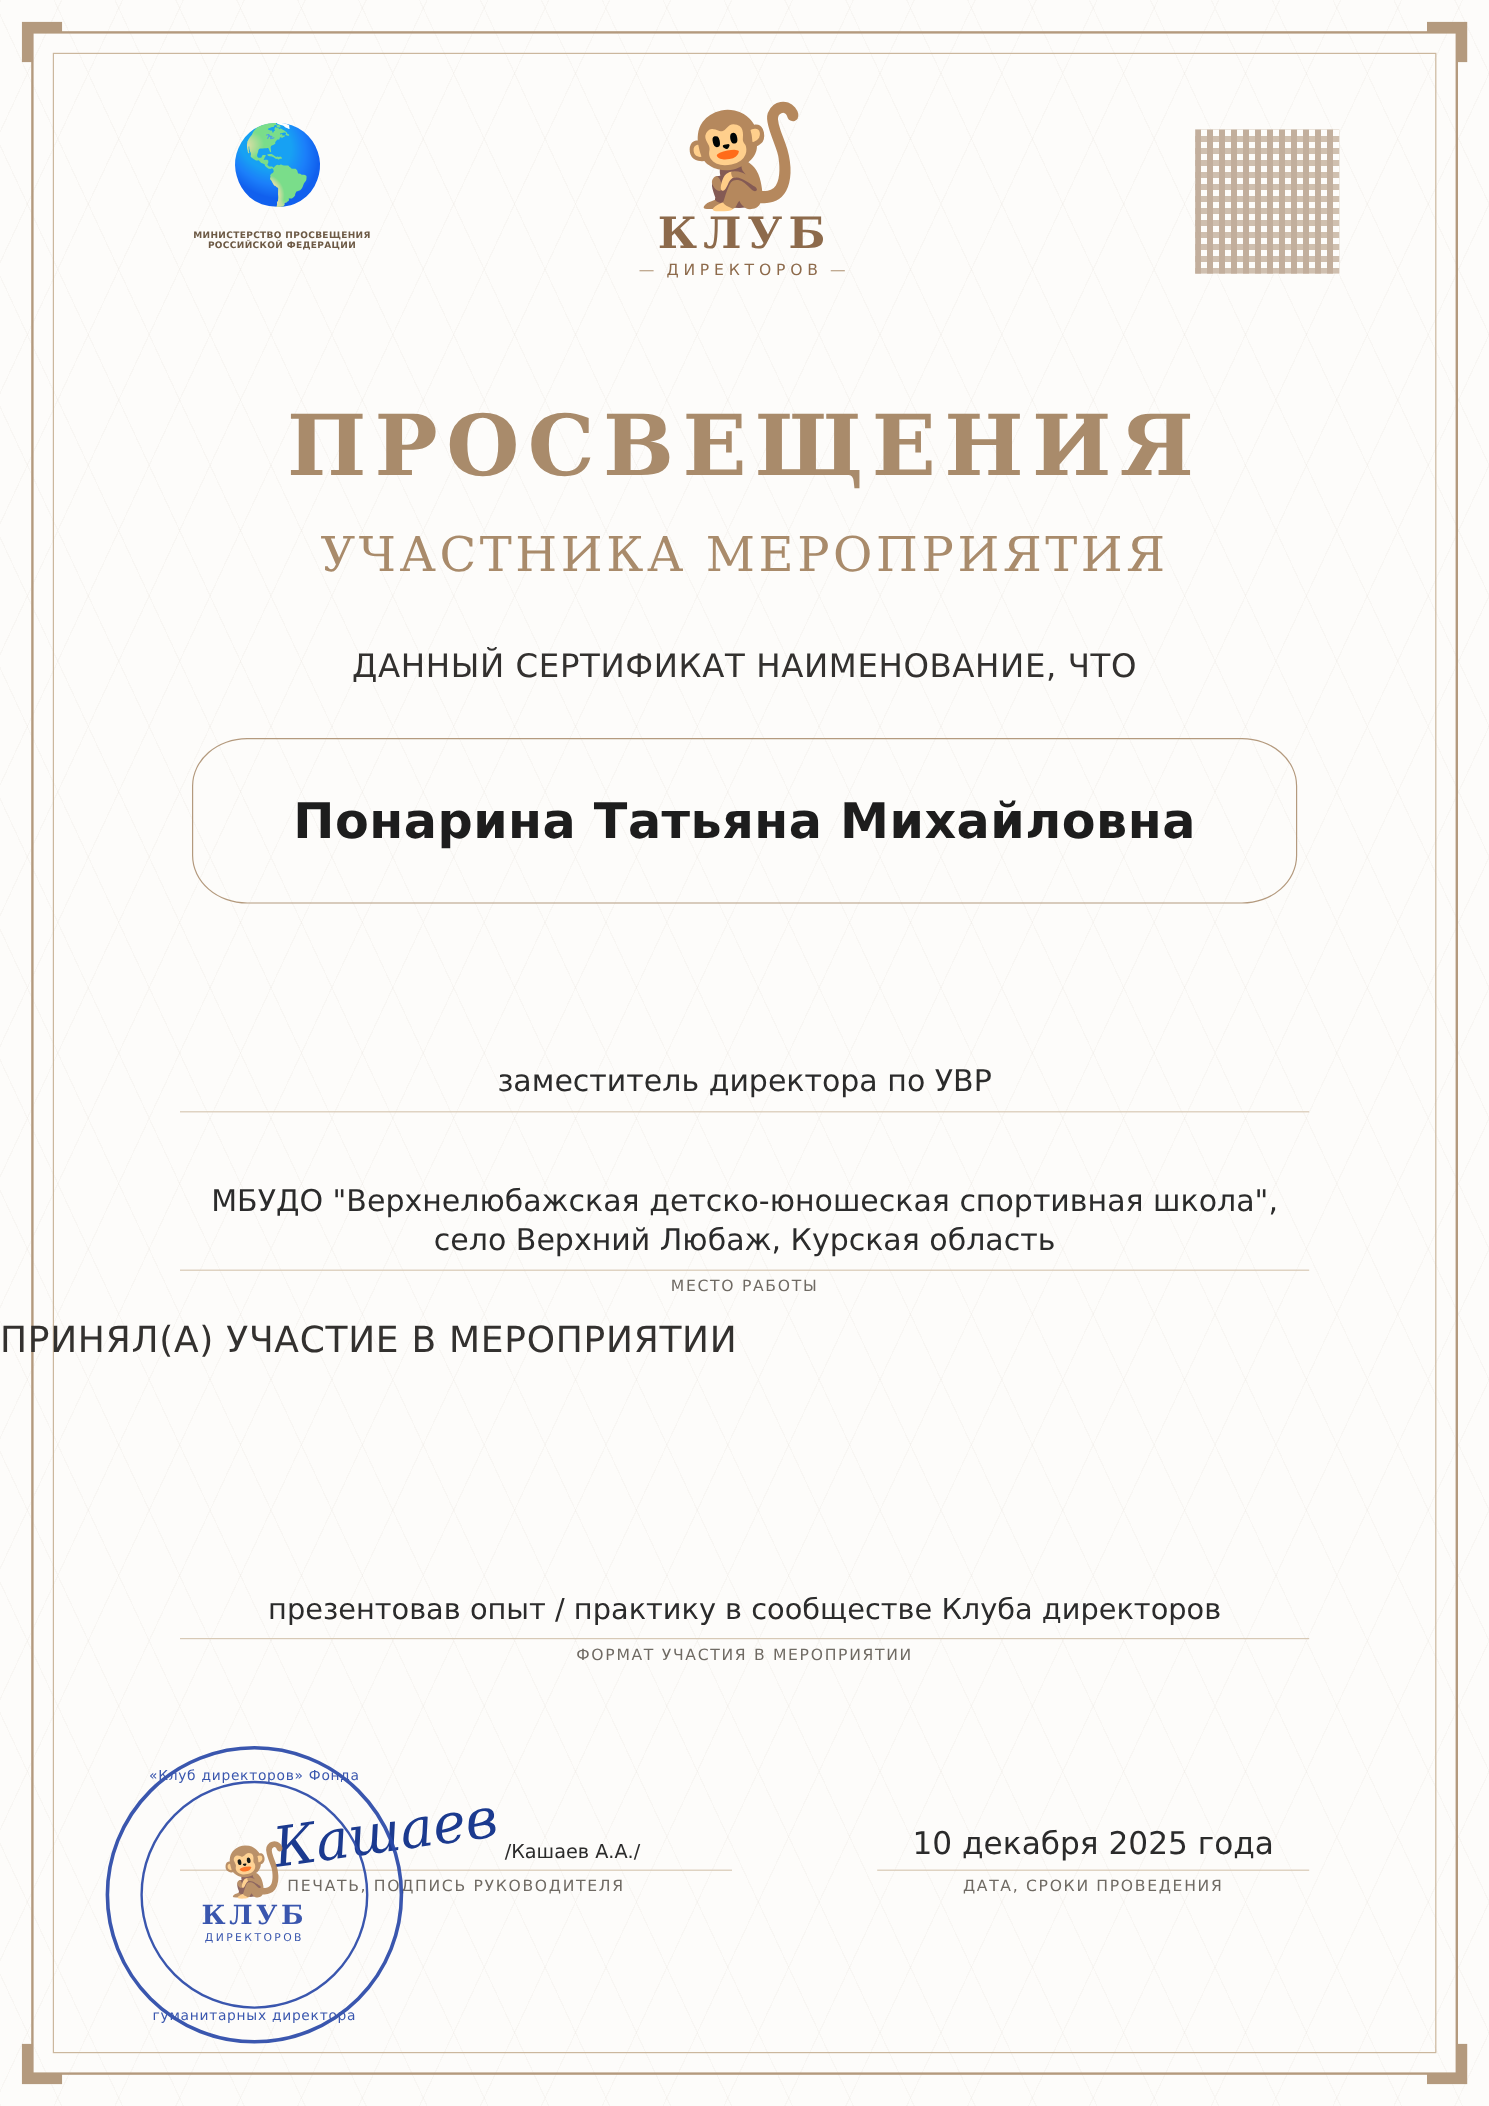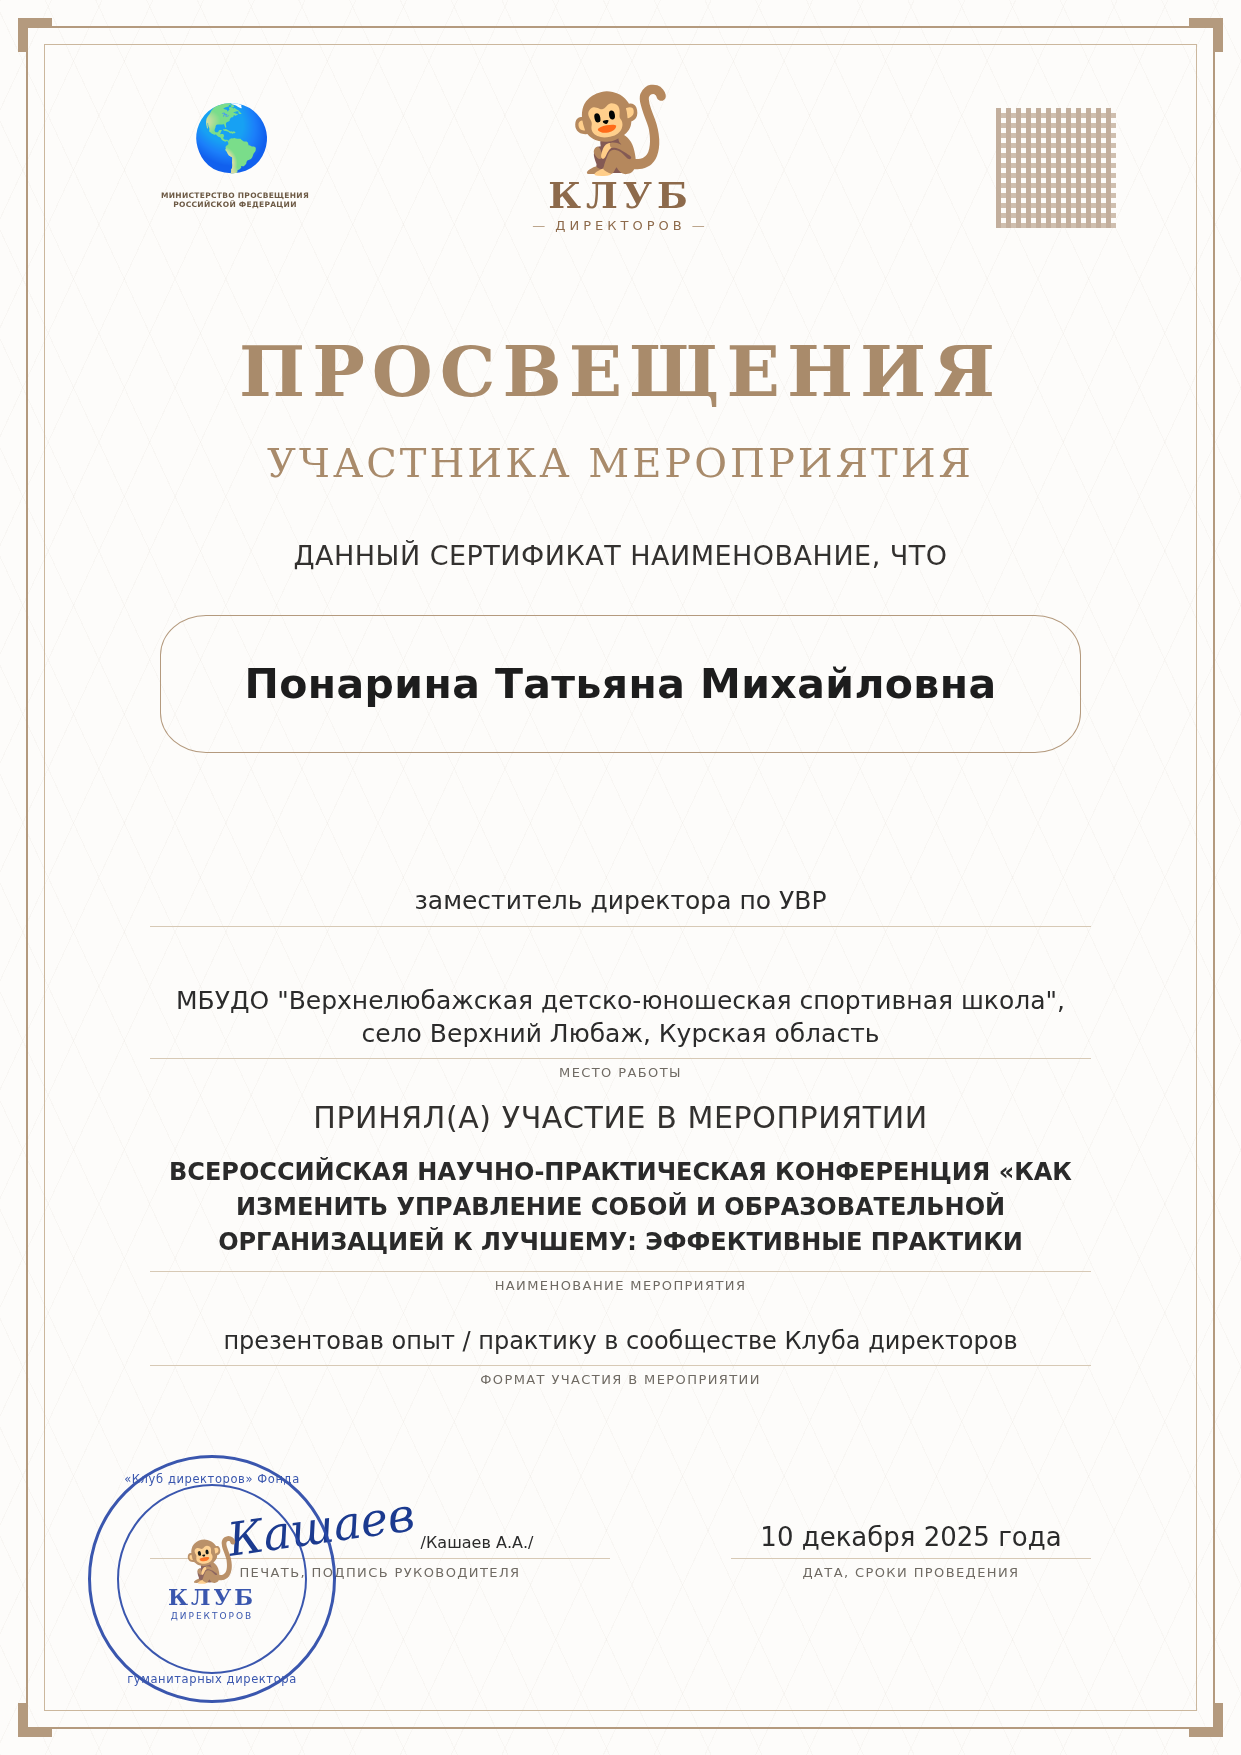--- a/index.html
+++ b/index.html
@@ -187,21 +187,20 @@
 
   #field-position { top: 885px; }
   #field-position .rule { width: 100%; }
 
   #field-workplace { top: 985px; }
   #field-workplace .rule { width: 100%; }
 
   .participated {
     position: absolute;
     left: 0; right: 0; top: 1100px;
-    text-align: center;
     font-size: 30px;
     color: #33312f;
     letter-spacing: .6px;
   }
 
   #field-event { top: 1155px; }
   #field-event .value {
     font-size: 24px;
     font-weight: bold;
     line-height: 1.45;
@@ -375,25 +374,20 @@
   </div>
 
   <div class="field" id="field-workplace">
     <div class="value">МБУДО "Верхнелюбажская детско-юношеская спортивная школа", село Верхний Любаж, Курская область</div>
     <div class="rule"></div>
     <div class="caption">МЕСТО РАБОТЫ</div>
   </div>
 
   <div class="participated">ПРИНЯЛ(А) УЧАСТИЕ В МЕРОПРИЯТИИ</div>
 
-  <div class="field" id="field-event">
-    <div class="value">ВСЕРОССИЙСКАЯ НАУЧНО-ПРАКТИЧЕСКАЯ КОНФЕРЕНЦИЯ «КАК ИЗМЕНИТЬ УПРАВЛЕНИЕ СОБОЙ И ОБРАЗОВАТЕЛЬНОЙ ОРГАНИЗАЦИЕЙ К ЛУЧШЕМУ: ЭФФЕКТИВНЫЕ ПРАКТИКИ</div>
-    <div class="rule"></div>
-    <div class="caption">НАИМЕНОВАНИЕ МЕРОПРИЯТИЯ</div>
-  </div>
 
   <div class="field" id="field-format">
     <div class="value">презентовав опыт / практику в сообществе Клуба директоров</div>
     <div class="rule"></div>
     <div class="caption">ФОРМАТ УЧАСТИЯ В МЕРОПРИЯТИИ</div>
   </div>
 
   <div class="sign-area">
     <div class="sign-block">
       <div class="sign-line-row">

